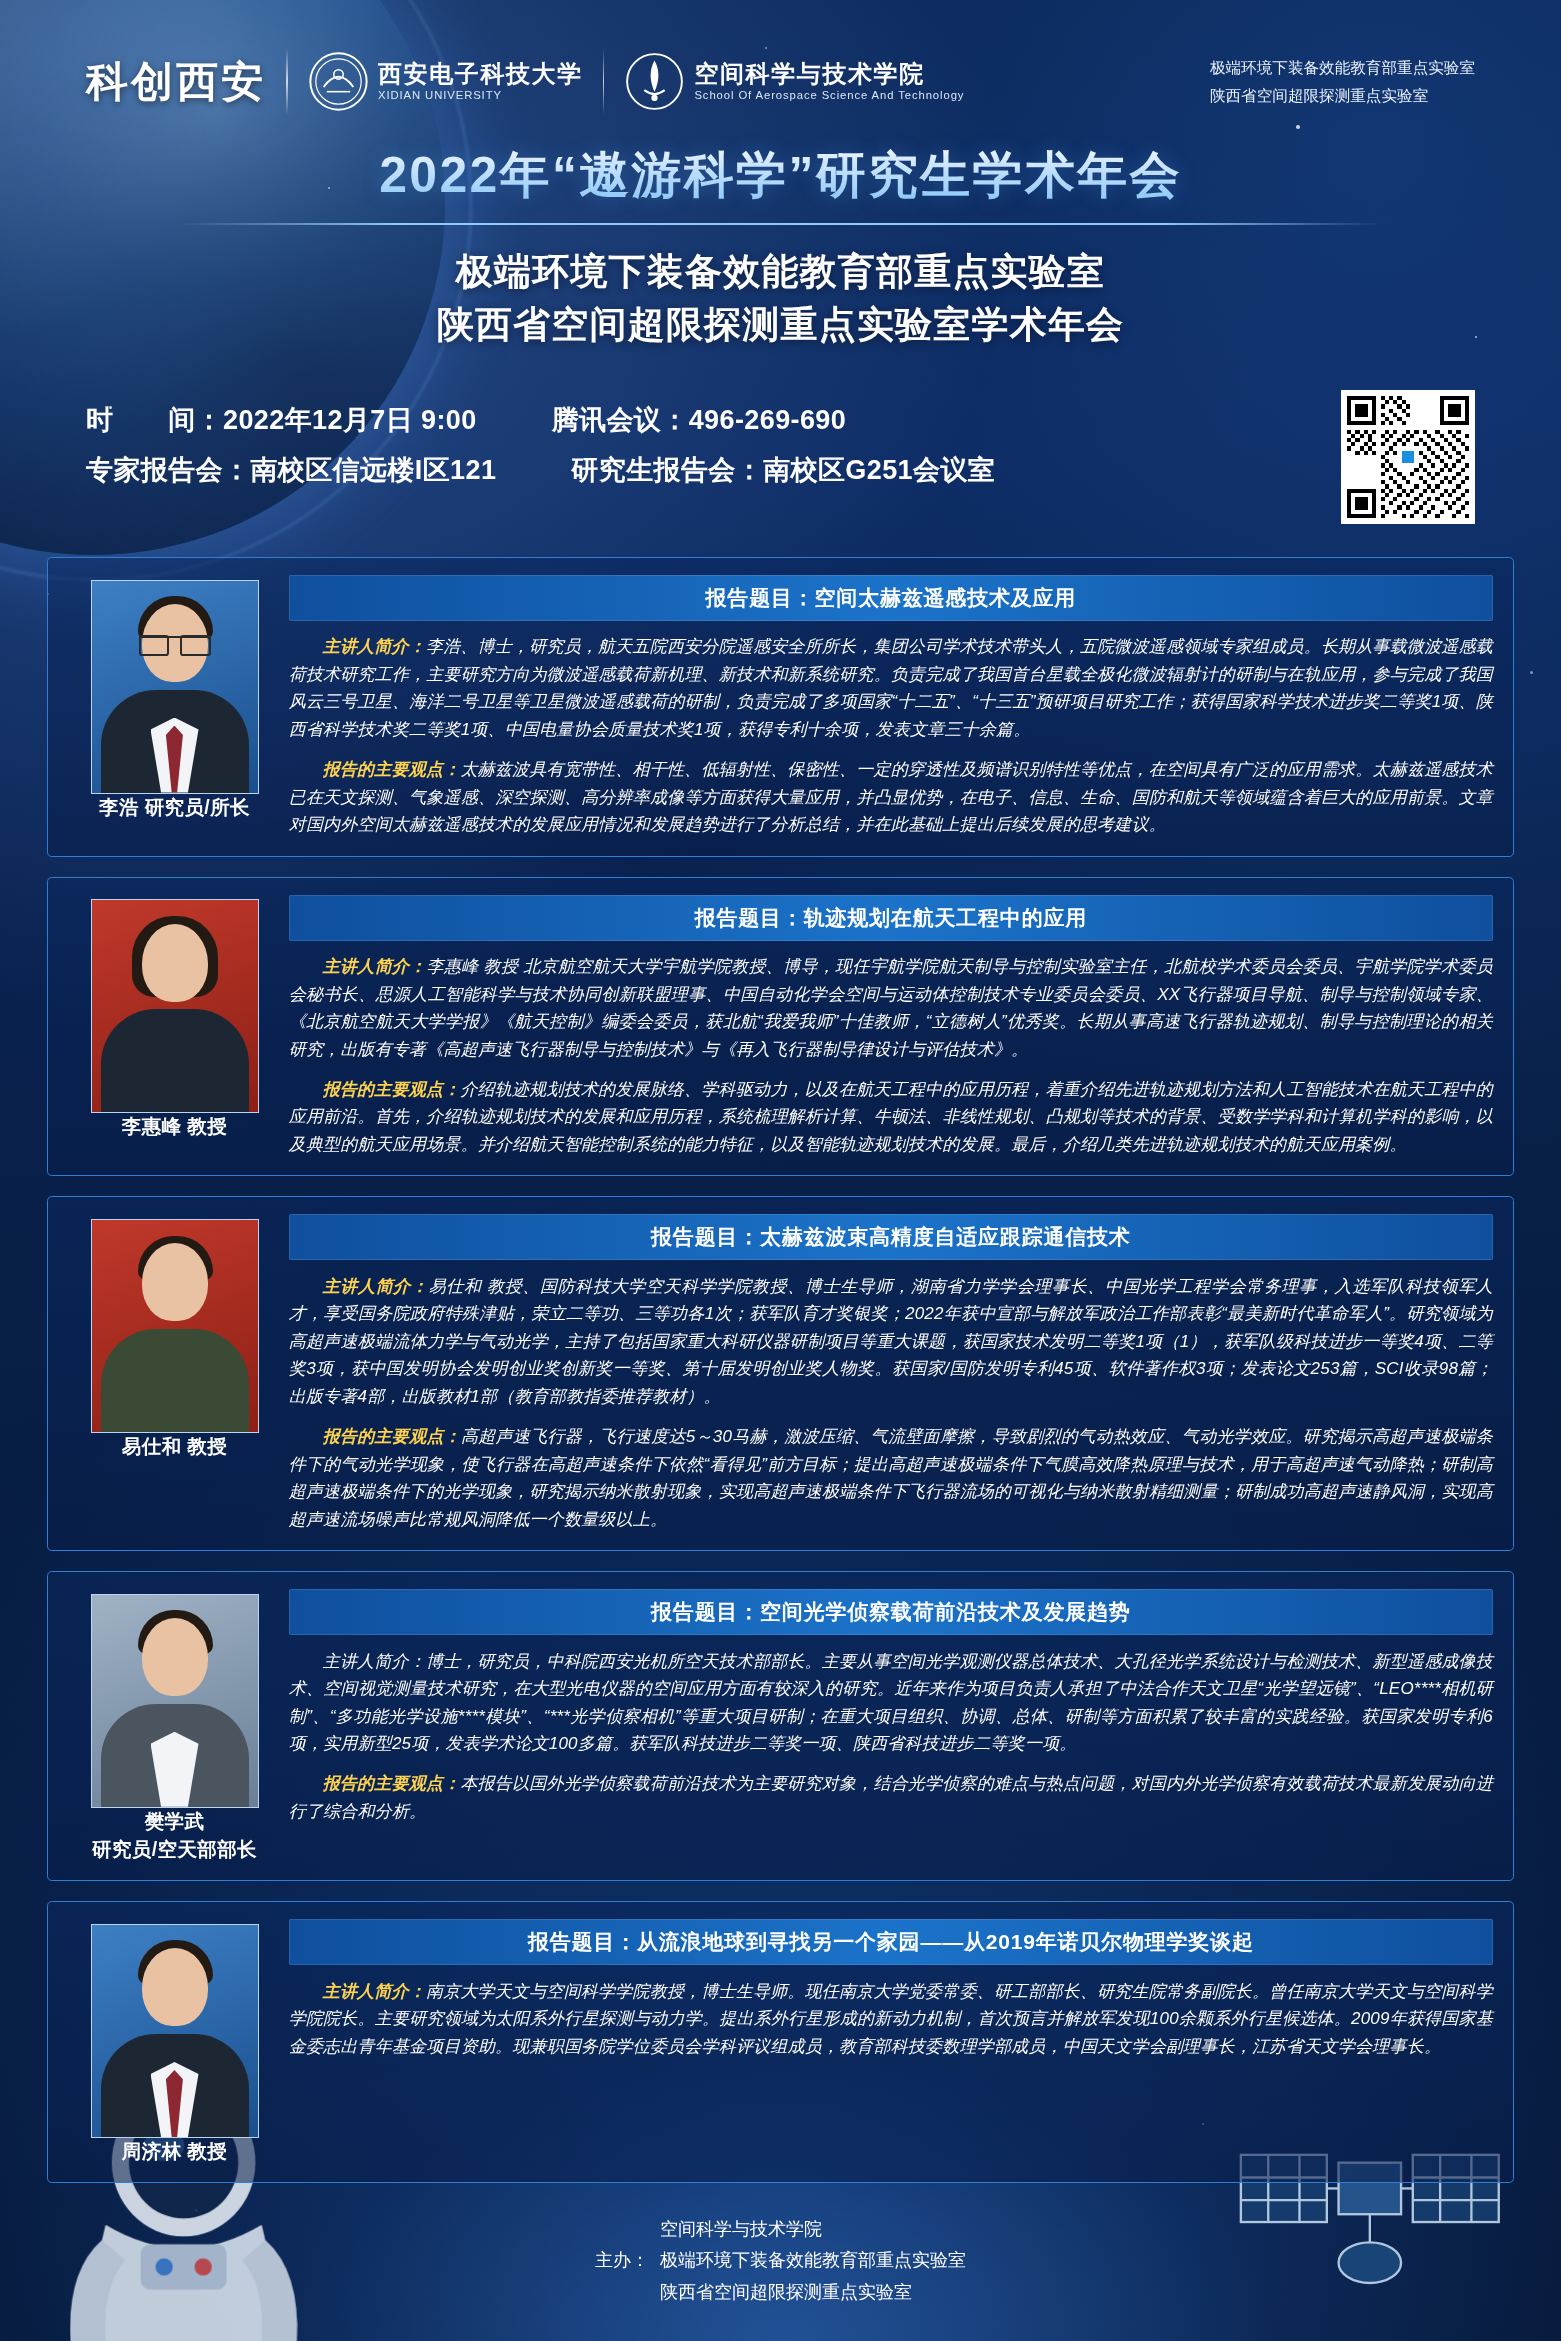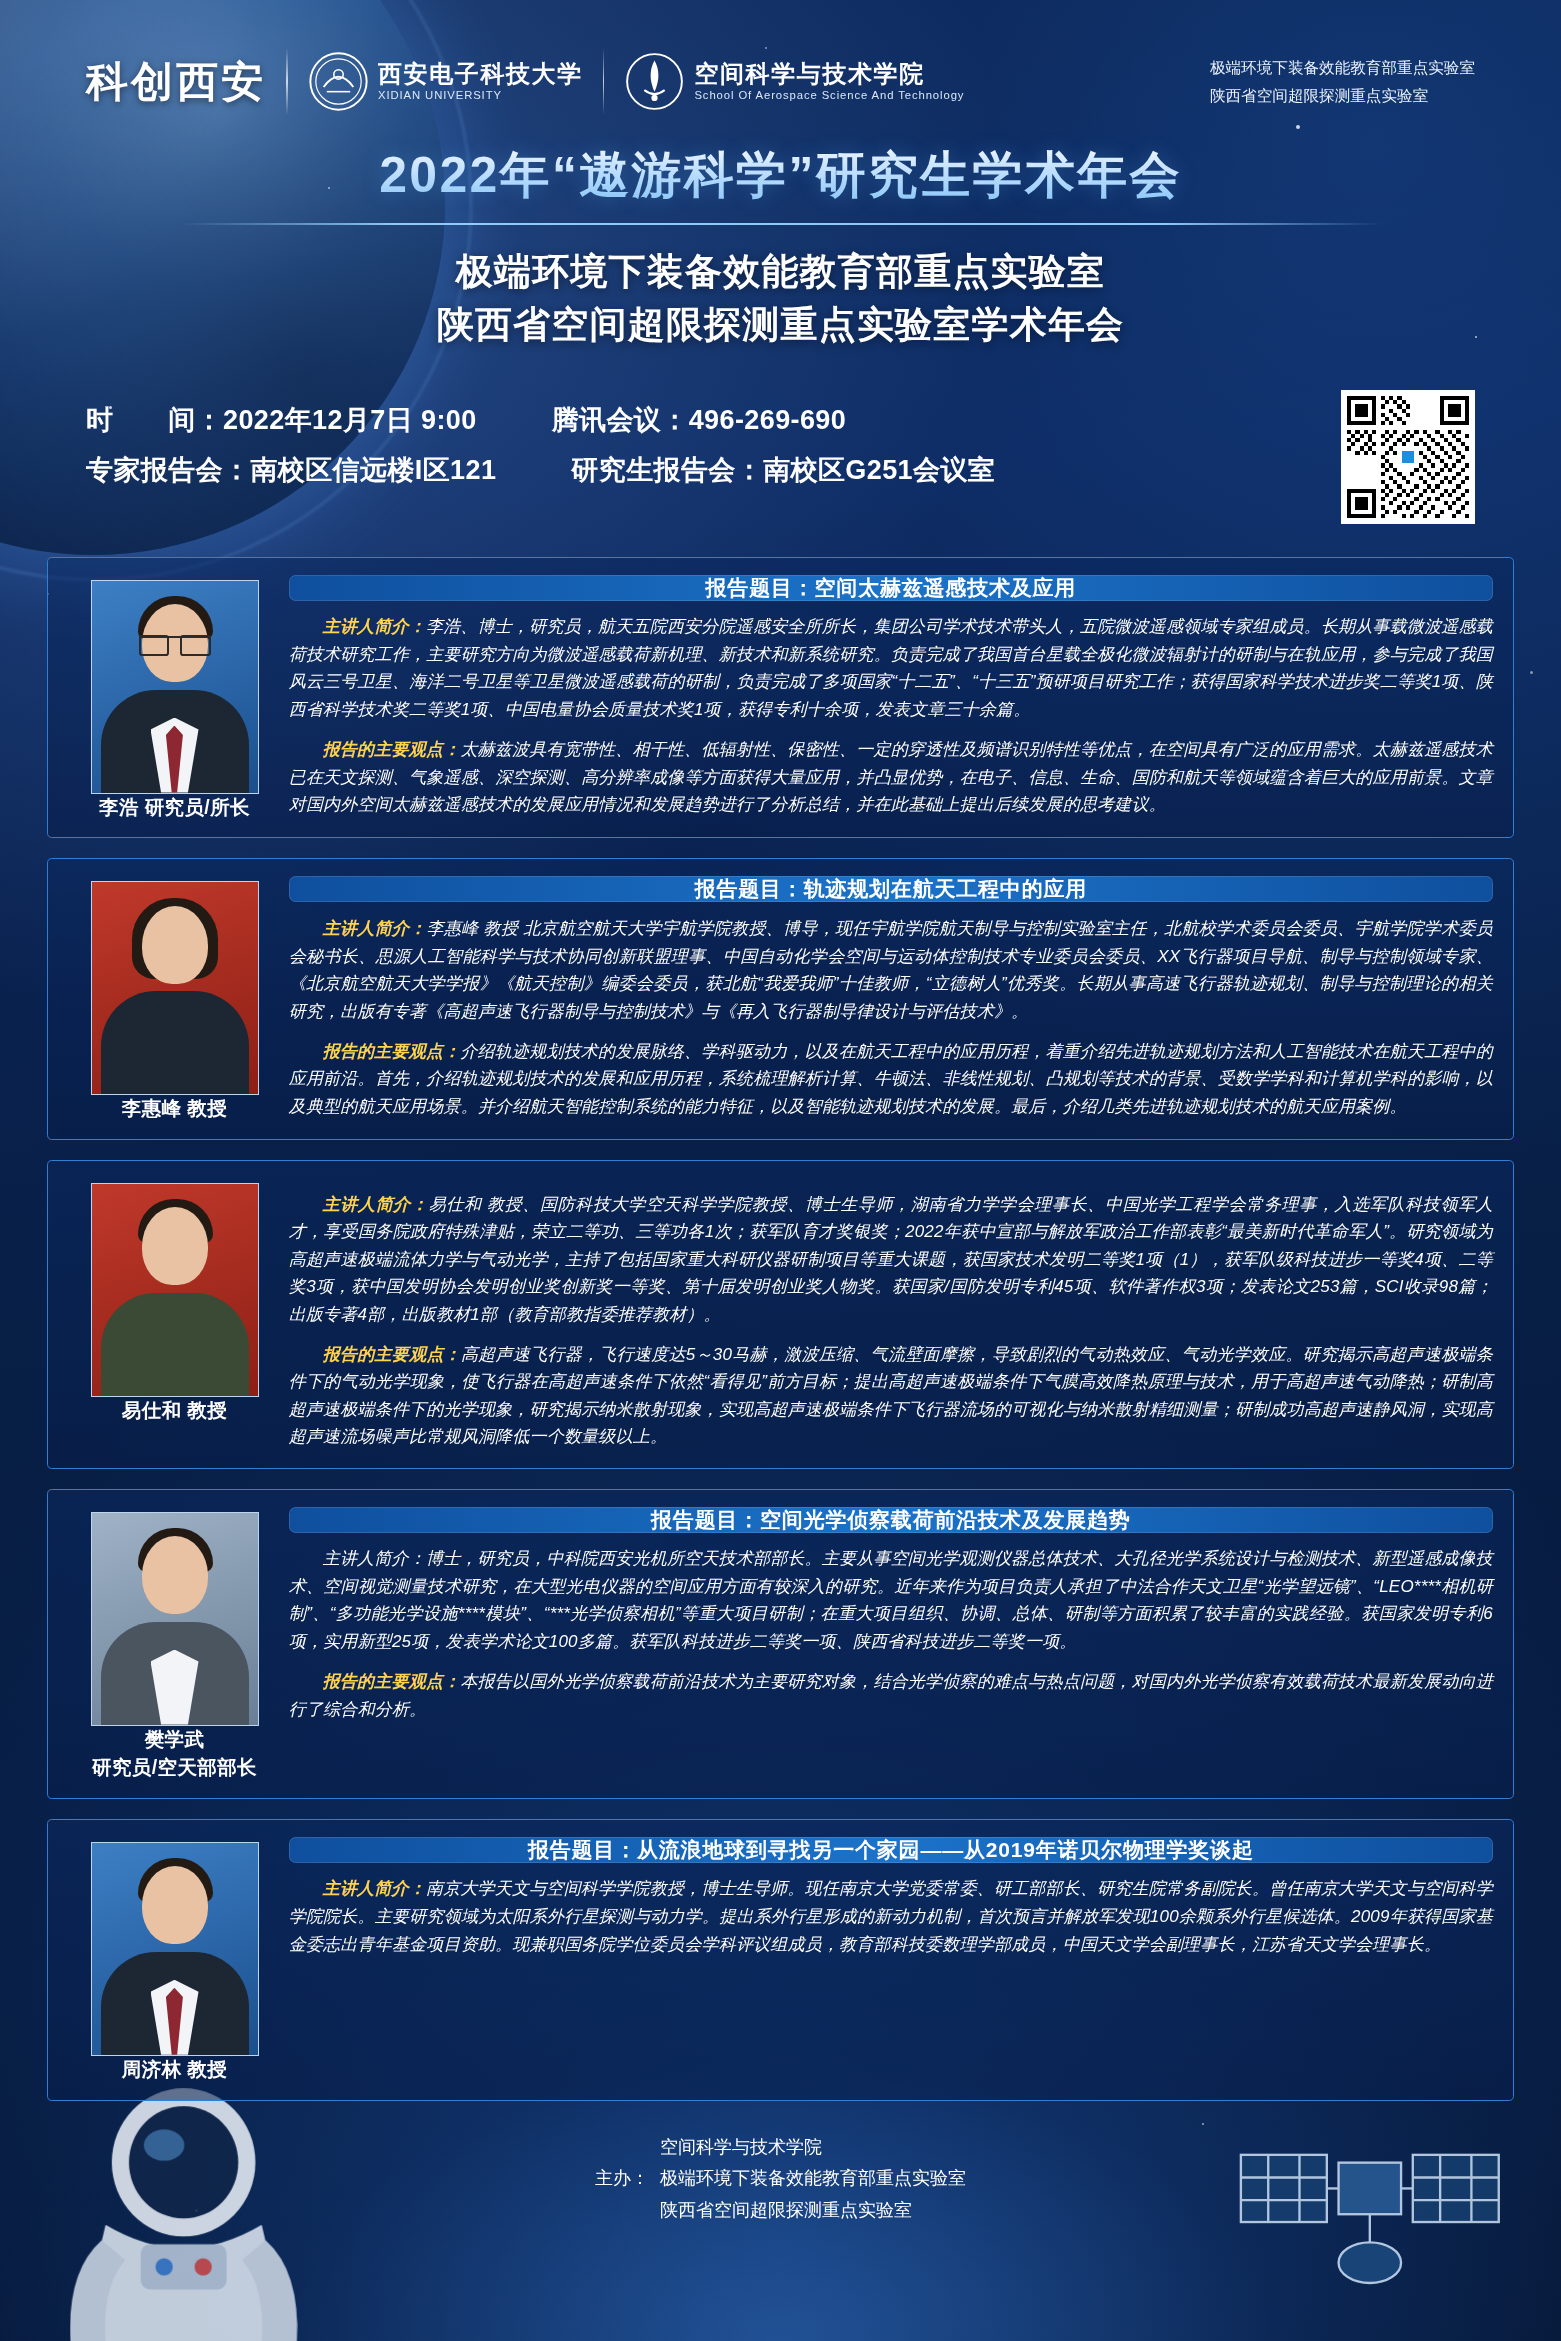--- a/index.html
+++ b/index.html
@@ -326,22 +326,22 @@
     text-align: center;
     line-height: 1.38;
     letter-spacing: 0.4px;
   }
   .card-right {
     flex: 1;
     min-width: 0;
     padding-left: 4.7px;
   }
   .talk-title-bar {
-    height: 26px;
-    border-radius: 7px;
+    height: 46px;
+    border-radius: 2px;
     background: linear-gradient(to right, #0f4f9e 0%, #1b73c9 50%, #0f4f9e 100%);
     display: flex;
     align-items: center;
     justify-content: center;
     box-shadow: inset 0 0 0 0.8px rgba(255,255,255,0.16);
   }
   .talk-title-bar .t {
     font-size: 21px;
     font-weight: bold;
     color: #ffffff;
@@ -768,20 +768,23 @@
       <div class="card-left">
         <div class="photo">
           <div class="bg-red"></div>
           <div class="hair"></div>
           <div class="head"></div>
           <div class="body suit-green"></div>
         </div>
         <div class="name">易仕和 教授</div>
       </div>
       <div class="card-right">
+        <div class="talk-title-bar">
+          <span class="t">报告题目：太赫兹波束高精度自适应跟踪通信技术</span>
+        </div>
         <div class="para">
           <span class="lbl">主讲人简介：</span><span>易仕和 教授、国防科技大学空天科学学院教授、博士生导师，湖南省力学学会理事长、中国光学工程学会常务理事，入选军队科技领军人才，享受国务院政府特殊津贴，荣立二等功、三等功各1次；获军队育才奖银奖；2022年获中宣部与解放军政治工作部表彰“最美新时代革命军人”。研究领域为高超声速极端流体力学与气动光学，主持了包括国家重大科研仪器研制项目等重大课题，获国家技术发明二等奖1项（1），获军队级科技进步一等奖4项、二等奖3项，获中国发明协会发明创业奖创新奖一等奖、第十届发明创业奖人物奖。获国家/国防发明专利45项、软件著作权3项；发表论文253篇，SCI收录98篇；出版专著4部，出版教材1部（教育部教指委推荐教材）。</span>
         </div>
         <div class="para">
           <span class="lbl">报告的主要观点：</span><span>高超声速飞行器，飞行速度达5～30马赫，激波压缩、气流壁面摩擦，导致剧烈的气动热效应、气动光学效应。研究揭示高超声速极端条件下的气动光学现象，使飞行器在高超声速条件下依然“看得见”前方目标；提出高超声速极端条件下气膜高效降热原理与技术，用于高超声速气动降热；研制高超声速极端条件下的光学现象，研究揭示纳米散射现象，实现高超声速极端条件下飞行器流场的可视化与纳米散射精细测量；研制成功高超声速静风洞，实现高超声速流场噪声比常规风洞降低一个数量级以上。</span>
         </div>
       </div>
     </div>
 
     <div class="card">

